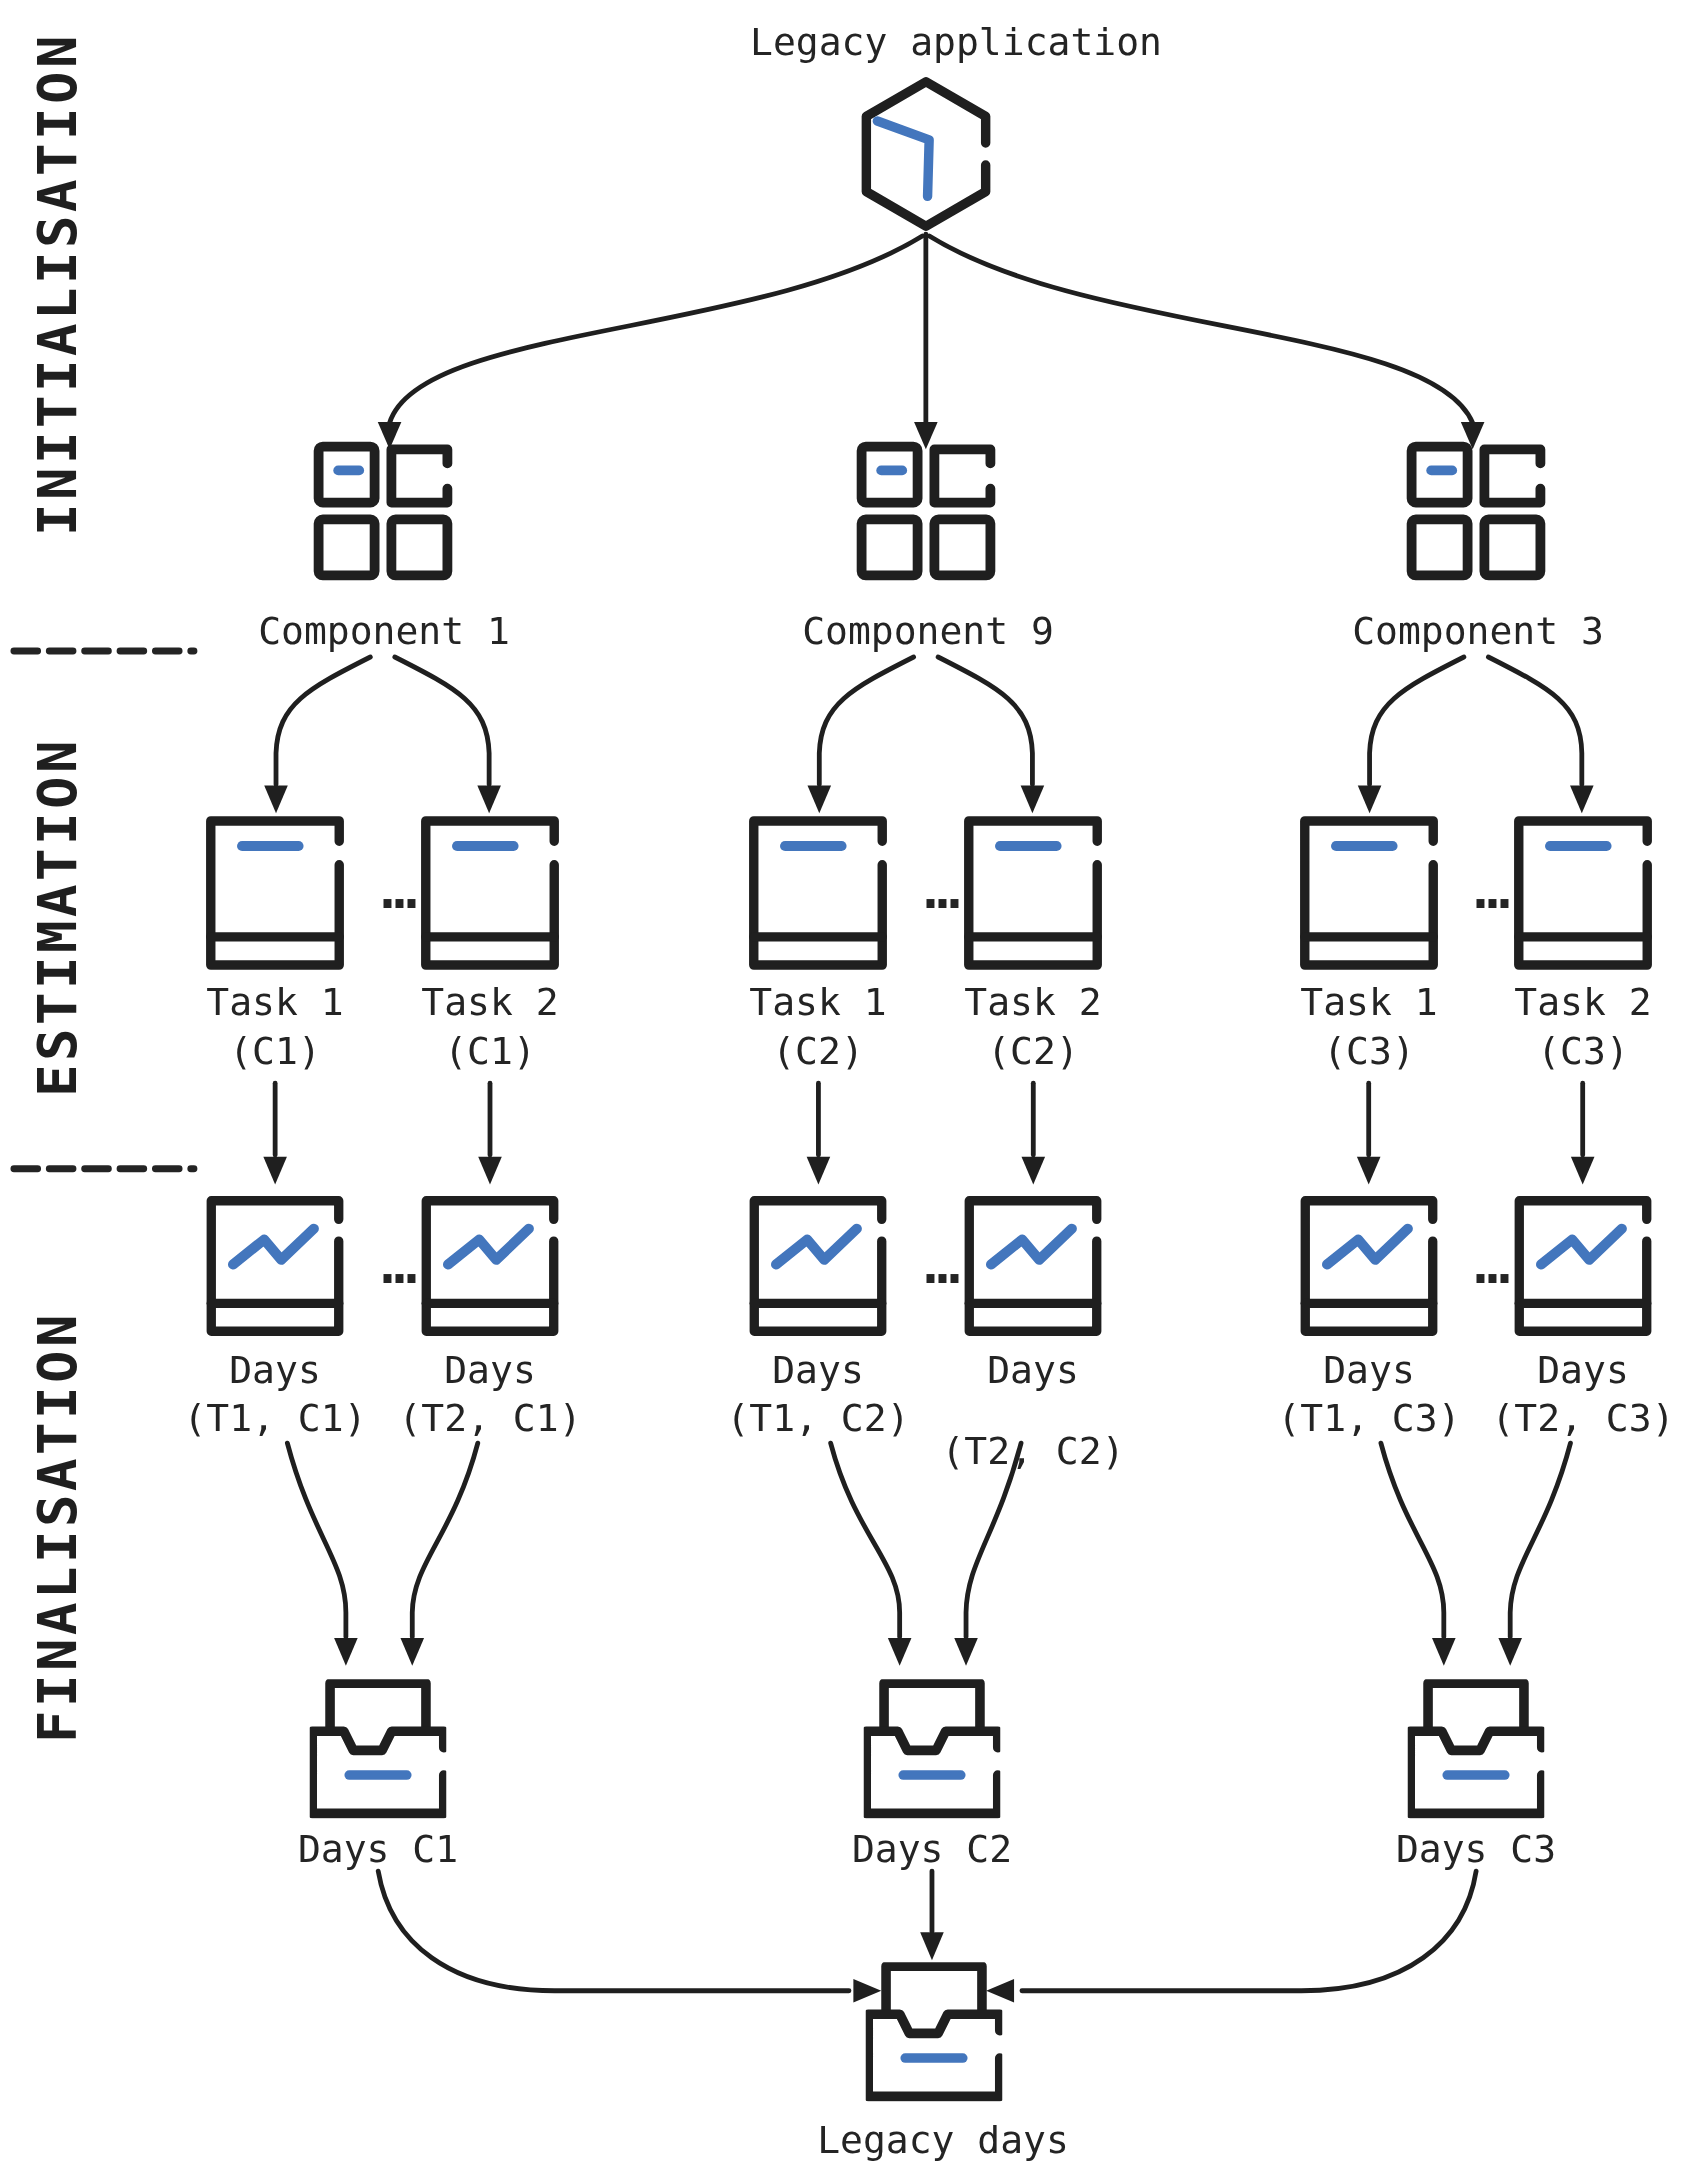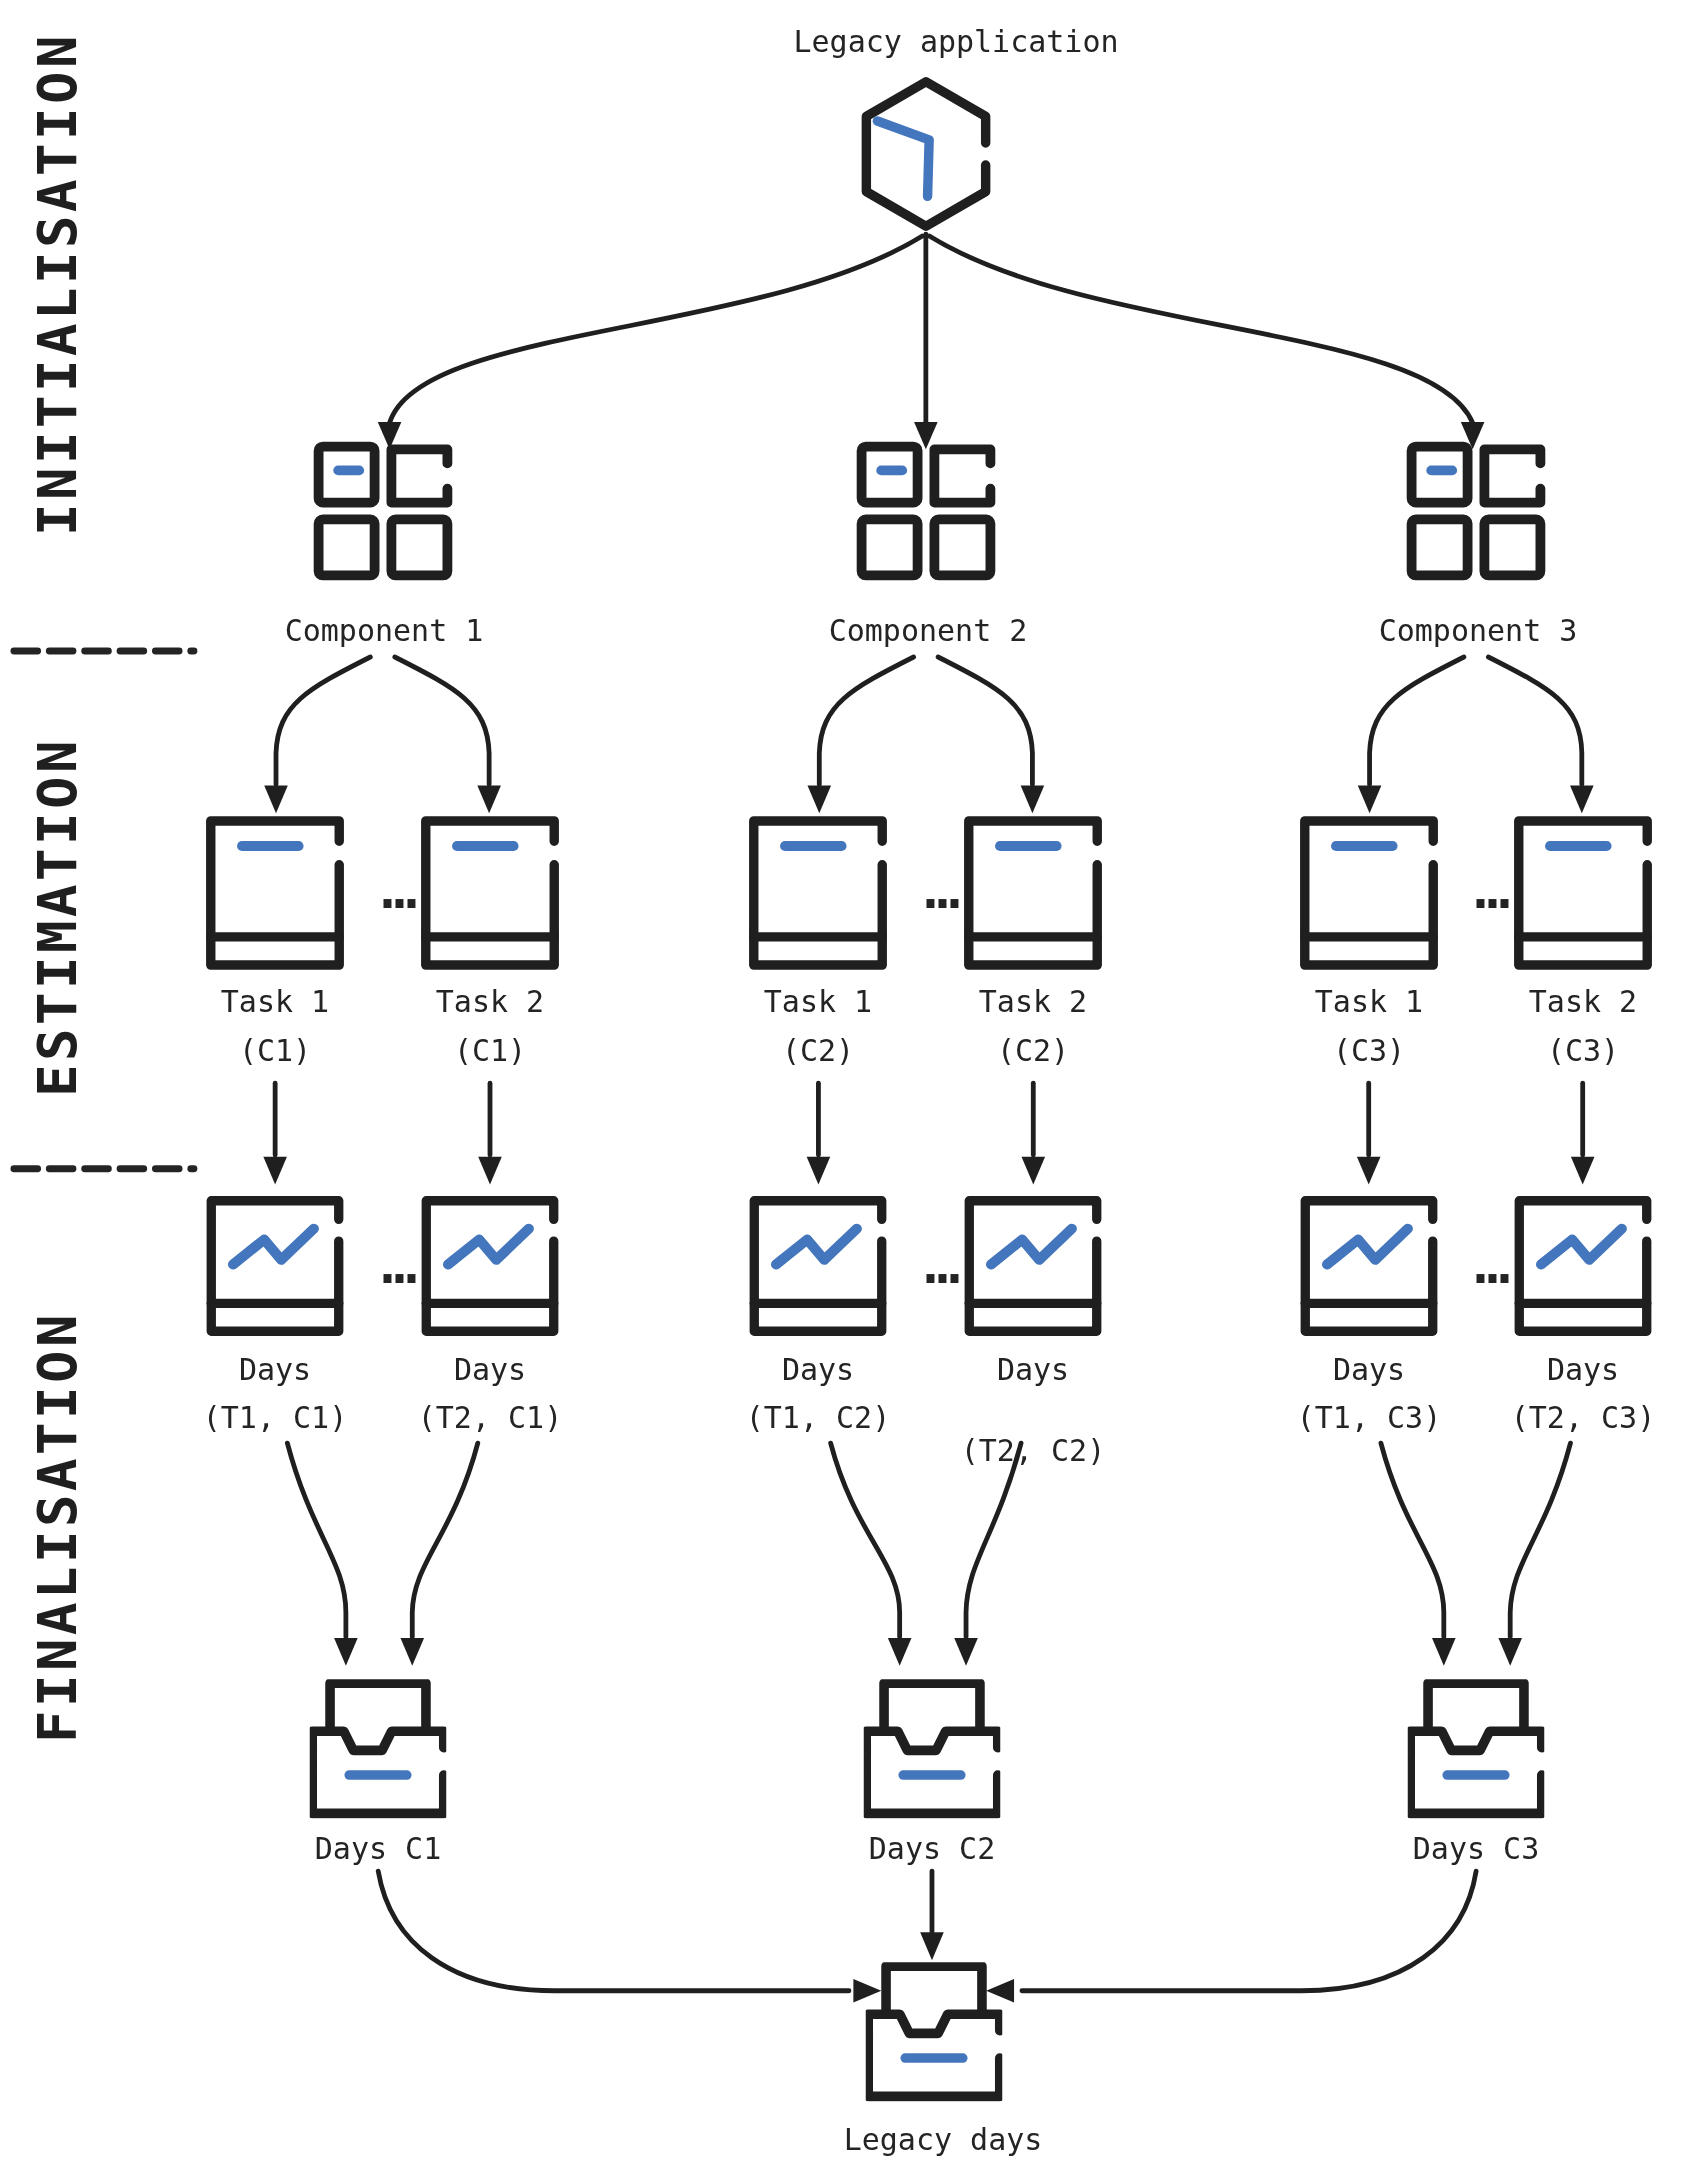--- a/index.html
+++ b/index.html
@@ -18,21 +18,21 @@
   }
   .overlay{position:absolute;left:0;top:0;width:1691px;height:2177px;}
   .conn{stroke:var(--stroke);stroke-width:5.5;fill:none;stroke-linecap:round;}
   .head{fill:var(--stroke);stroke:none;}
   .divider{stroke:var(--text);stroke-width:8;stroke-dasharray:27 13.5;stroke-linecap:round;fill:none;}
   .ink{stroke:var(--stroke);fill:none;stroke-linejoin:round;stroke-linecap:round;}
   .blue{stroke:var(--accent);fill:none;stroke-linejoin:round;stroke-linecap:round;}
   .node-icon{position:absolute;transform:translate(-50%,-50%);}
   .lbl{
     position:absolute;transform:translate(-50%,-50%);
-    font-size:30px;line-height:1;white-space:nowrap;color:var(--text);
+    font-size:38px;line-height:1;white-space:nowrap;color:var(--text);
   }
   .phase{
     position:absolute;transform:translate(-50%,-50%) rotate(-90deg);
     font-size:54px;font-weight:bold;letter-spacing:3.5px;white-space:nowrap;
     color:var(--stroke);
   }
   .dots{
     position:absolute;transform:translate(-50%,-50%);
     font-size:49px;font-weight:bold;letter-spacing:-17.5px;padding-left:15.7px;
     white-space:nowrap;color:var(--text);
@@ -180,21 +180,21 @@
       <use href="#sym-component"></use>
     </svg>
   <svg class="node-icon" style="left:926px;top:511px;" width="140" height="140" viewBox="0 0 100 100">
       <use href="#sym-component"></use>
     </svg>
   <svg class="node-icon" style="left:1476px;top:511px;" width="140" height="140" viewBox="0 0 100 100">
       <use href="#sym-component"></use>
     </svg>
 
   <div class="lbl" style="left:384px;top:631px;text-align:right;">Component 1</div>
-  <div class="lbl" style="left:928px;top:631px;">Component 2</div>
+  <div class="lbl" style="left:928px;top:631px;">Component 9</div>
   <div class="lbl" style="left:1478px;top:631px;">Component 3</div>
 
   <svg class="node-icon" style="left:275px;top:893px;" width="141" height="157" viewBox="0 0 90 100">
       <use href="#sym-task"></use>
     </svg>
   <svg class="node-icon" style="left:490px;top:893px;" width="141" height="157" viewBox="0 0 90 100">
       <use href="#sym-task"></use>
     </svg>
   <svg class="node-icon" style="left:818px;top:893px;" width="141" height="157" viewBox="0 0 90 100">
       <use href="#sym-task"></use>

